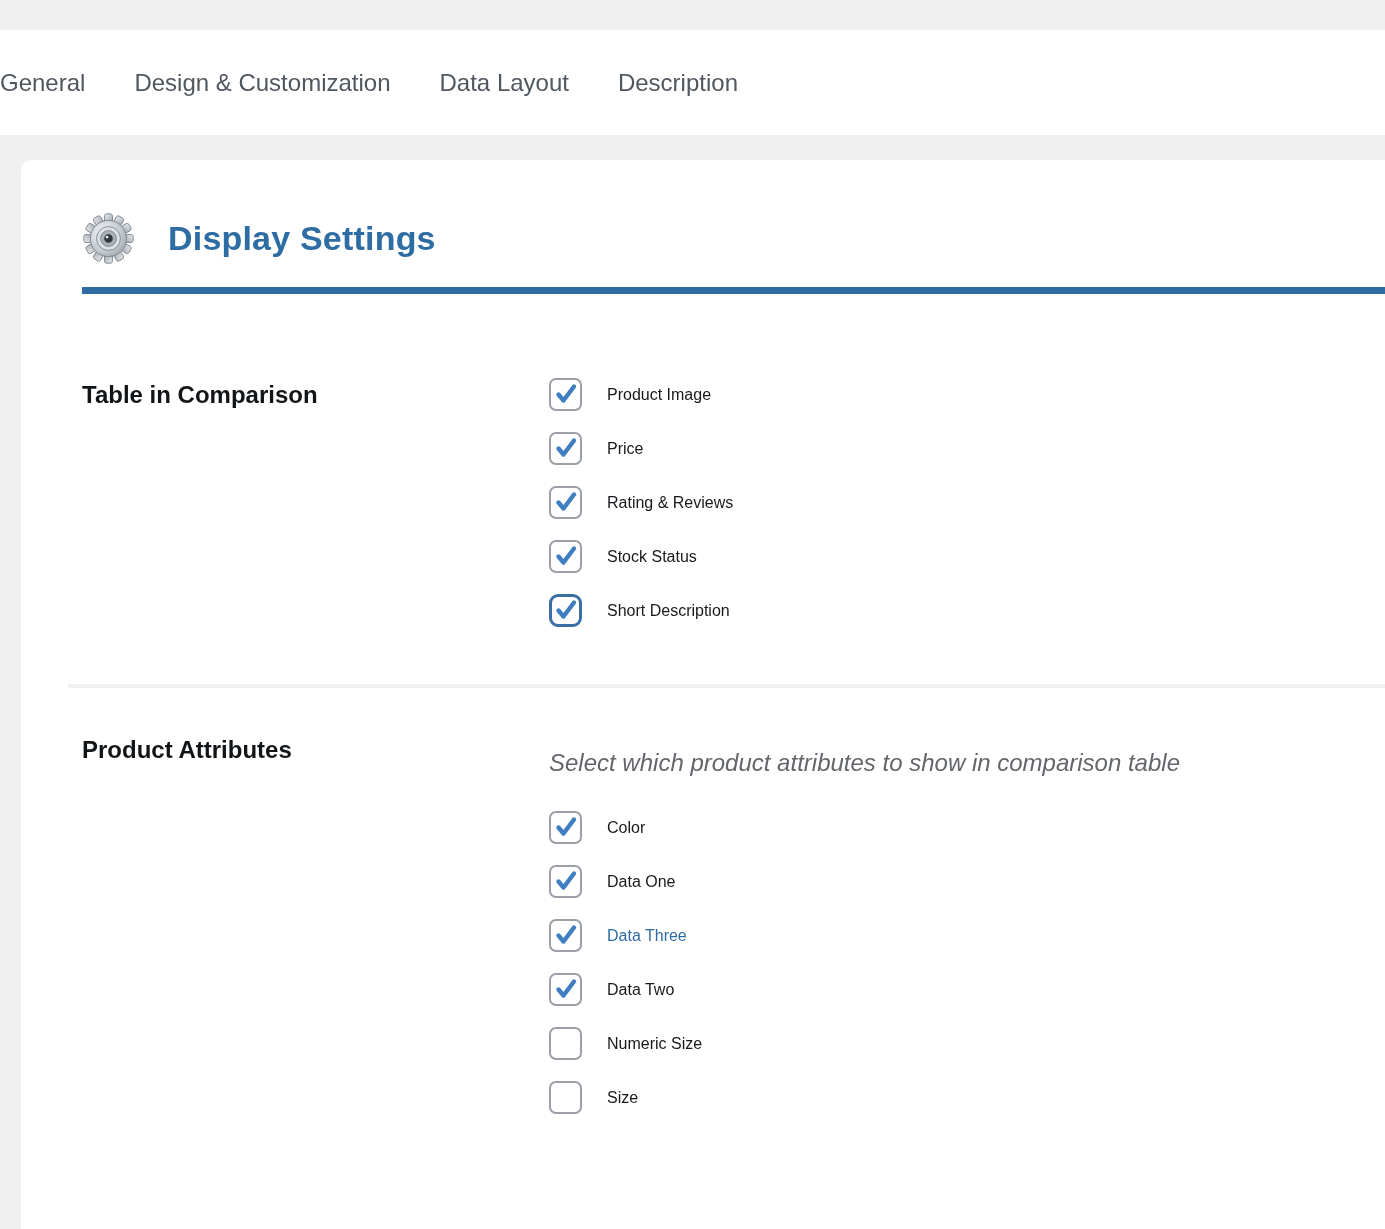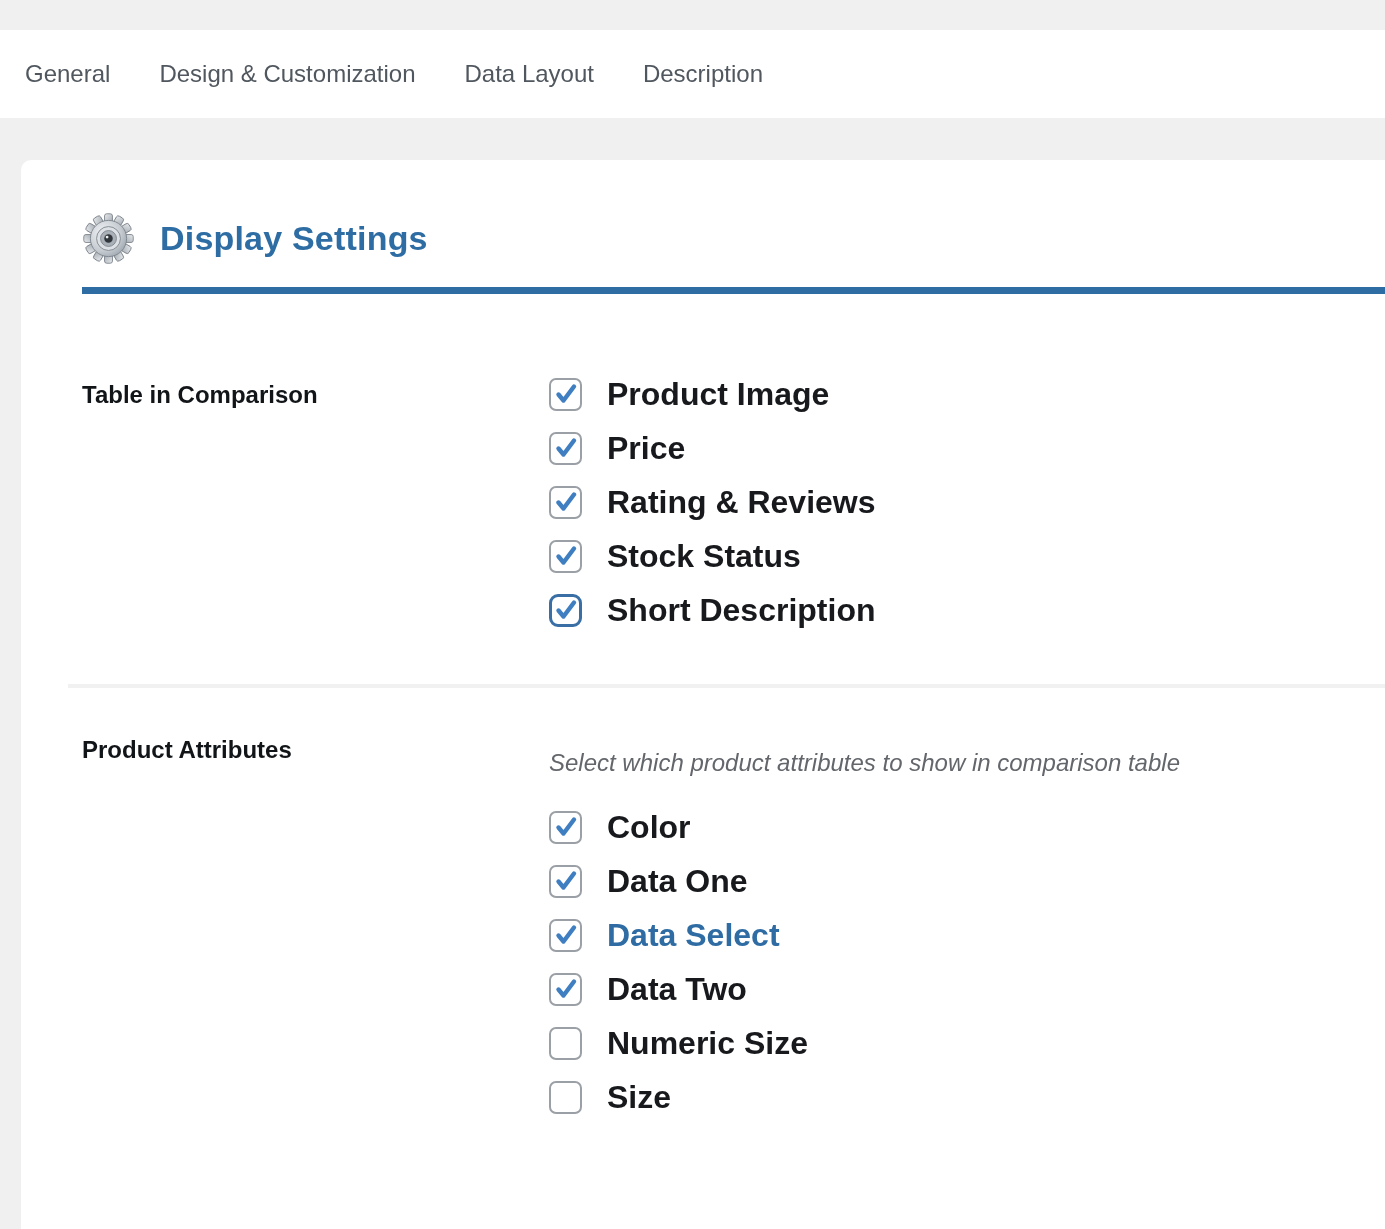--- a/index.html
+++ b/index.html
@@ -15,43 +15,43 @@
   *{box-sizing:border-box;}
   html,body{margin:0;padding:0;}
   body{
     width:1385px;height:1229px;position:relative;overflow:hidden;
     background:var(--background);
     font-family:"Liberation Sans",sans-serif;
     color:#1d2327;
   }
   
   .tabbar{
-    position:absolute;top:30px;left:0;right:0;height:88px;
-    background:#ffffff;display:flex;align-items:stretch;padding-left:25px;
+    position:absolute;top:30px;left:0;right:0;height:105px;
+    background:#ffffff;display:flex;align-items:stretch;
   }
   .tab{
     display:flex;align-items:center;margin-right:49px;
     font-size:24px;color:#50575e;cursor:pointer;
     border-bottom:5px solid transparent;padding-top:5px;white-space:nowrap;
   }
   .tab.active{
     color:#14171a;font-weight:700;
     border-bottom-color:var(--tab-active-underline);
   }
   
   .card{
     position:absolute;left:21px;top:160px;right:0;bottom:-12px;
     background:#ffffff;border-top-left-radius:10px;
     padding:50px 0 0 61px;
   }
   .panel-header{display:flex;align-items:center;height:56px;}
   .gear{width:53px;height:53px;flex:0 0 auto;margin-right:17px;}
   .gear svg{width:53px;height:53px;display:block;}
   .panel-title{
-    margin:8px;font-size:34px;font-weight:700;color:var(--panel-accent);
+    margin:16px;font-size:34px;font-weight:700;color:var(--panel-accent);
     letter-spacing:0.2px;
   }
   .blue-rule{height:7px;background:var(--panel-accent);margin-top:21px;}
   
   #sections{margin-top:84px;}
   .section{display:grid;grid-template-columns:467px 1fr;}
   .section-label{
     font-size:24px;font-weight:700;color:#121518;line-height:33px;
   }
   .section-body{min-width:0;}
@@ -62,21 +62,21 @@
   .opt-row{display:flex;align-items:center;margin-bottom:21px;cursor:pointer;}
   .checkbox{
     width:33px;height:33px;flex:0 0 auto;background:#fff;
     border:2px solid var(--checkbox-border);border-radius:7px;
     display:flex;align-items:center;justify-content:center;
   }
   .checkbox.focused{
     border:3px solid var(--checkbox-focus-border);border-radius:9px;
   }
   .checkbox svg{width:24px;height:24px;margin-top:-2px;}
-  .opt-label{margin-left:25px;font-size:32px;color:#17191c;line-height:33px;font-weight:bold;}
+  .opt-label{margin-left:25px;font-size:16px;color:#17191c;line-height:33px;}
   .opt-label.link{color:var(--link-label);}
   .section-divider{
     height:4px;background:#f1f1f2;margin:36px 0 45px -14px;
   }
 </style>
 </head>
 <body>
 
 <nav class="tabbar" id="tabbar">
     <div class="tab">General</div>
@@ -190,21 +190,21 @@
               </svg>
             </span>
             <span class="opt-label">Data One</span>
           </label>
           <label class="opt-row">
             <span class="checkbox checked">
               <svg viewBox="0 0 24 24">
                 <path d="M4.5 12.5 L9.5 18.5 L20 4.5" fill="none" stroke="var(--checkbox-check)" stroke-width="4.4" stroke-linecap="round" stroke-linejoin="round"></path>
               </svg>
             </span>
-            <span class="opt-label link">Data Select</span>
+            <span class="opt-label link">Data Three</span>
           </label>
           <label class="opt-row">
             <span class="checkbox checked">
               <svg viewBox="0 0 24 24">
                 <path d="M4.5 12.5 L9.5 18.5 L20 4.5" fill="none" stroke="var(--checkbox-check)" stroke-width="4.4" stroke-linecap="round" stroke-linejoin="round"></path>
               </svg>
             </span>
             <span class="opt-label">Data Two</span>
           </label>
           <label class="opt-row">

